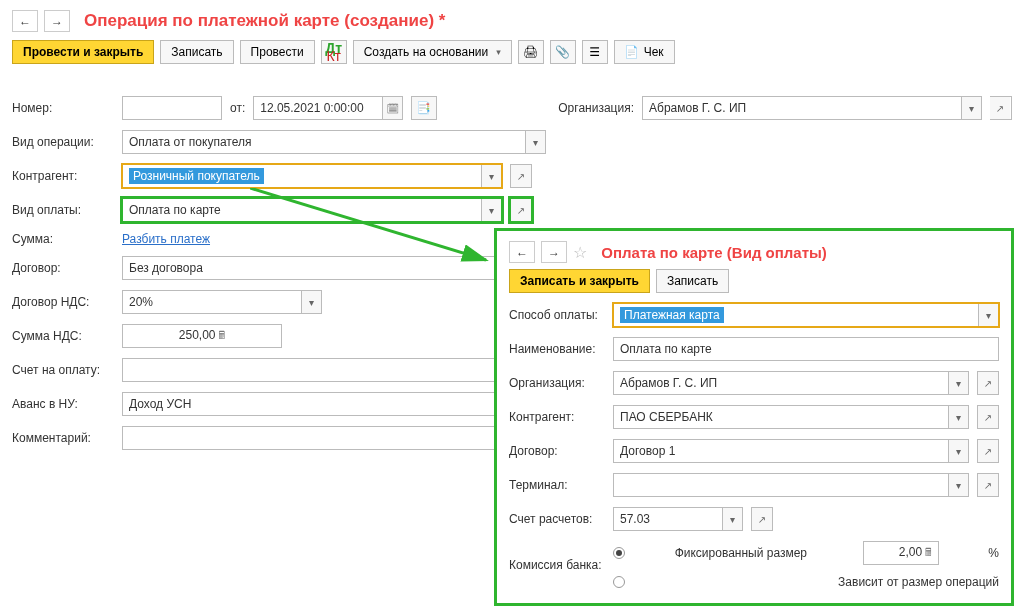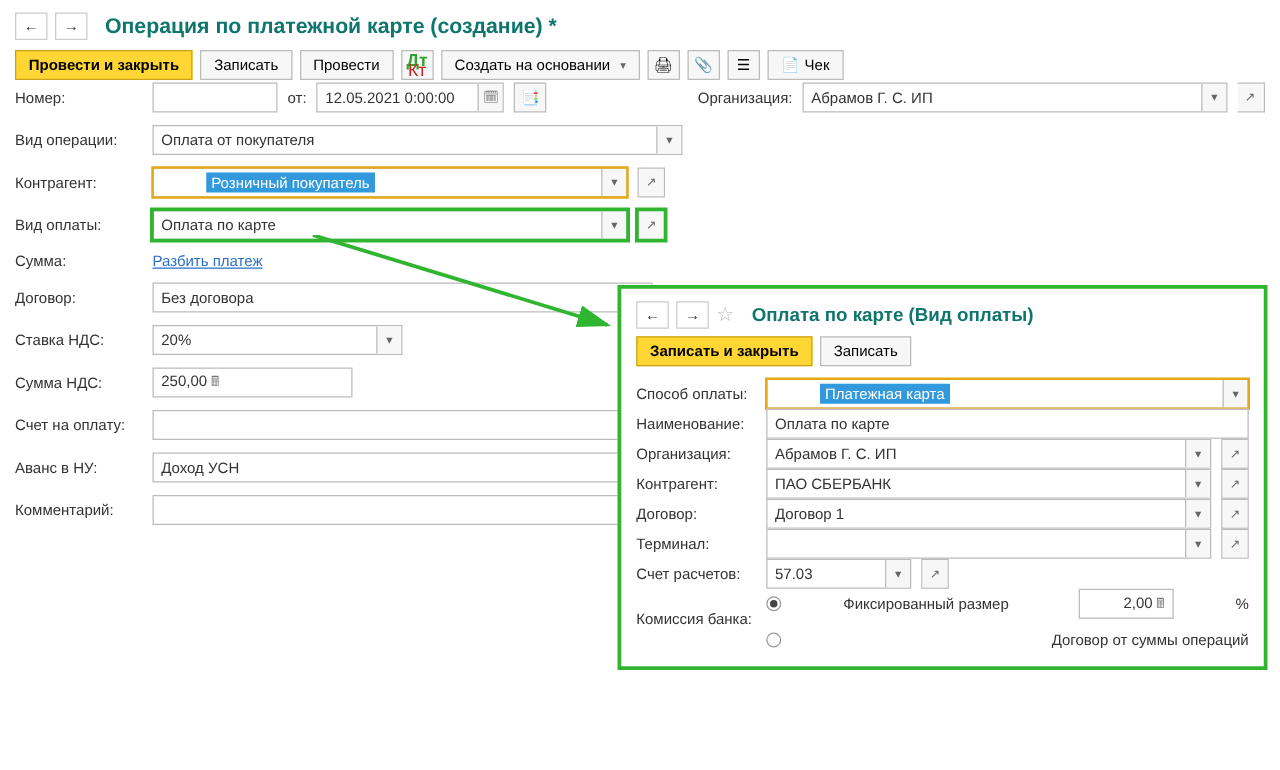--- a/index.html
+++ b/index.html
@@ -1,42 +1,42 @@
 <!DOCTYPE html>
 <html><head>
 <meta charset="utf-8">
 <style>
 * { box-sizing: border-box; margin: 0; padding: 0; font-family: Arial, sans-serif; }
 body { background: #fff; font-size: 12px; color: #333; padding: 10px 12px; position: relative; width: 1024px; height: 616px; overflow: hidden; }
 .header-row { display: flex; align-items: center; gap: 6px; margin-bottom: 8px; }
 .nav-btn { width: 26px; height: 22px; border: 1px solid #ccc; background: #fff; display: flex; align-items: center; justify-content: center; font-size: 12px; cursor: pointer; }
-.page-title { font-size: 17px; font-weight: bold; margin-left: 8px; color: #0f766e; }
-.toolbar { display: flex; align-items: center; gap: 6px; margin-bottom: 2px; }
+.page-title { font-size: 17px; font-weight: bold; margin-left: 8px; color: #ef4444; }
+.toolbar { display: flex; align-items: center; gap: 6px; margin-bottom: 32px; }
 .btn { border: 1px solid #bbb; background: #f7f7f7; padding: 4px 10px; height: 24px; font-size: 12px; cursor: pointer; display: inline-flex; align-items: center; gap: 4px; }
 .btn.yellow { background: #ffd633; border-color: #c9a41a; font-weight: bold; }
 .btn.icon-only { width: 26px; justify-content: center; padding: 0; }
 .btn.dropdown::after { content: "▾"; font-size: 9px; margin-left: 4px; color: #666; }
 .form-grid { display: grid; grid-template-columns: 110px 1fr; row-gap: 10px; align-items: center; max-width: 1010px; }
 .form-grid .label { font-size: 12px; color: #333; }
 .form-row-content { display: flex; align-items: center; gap: 8px; }
 .input { border: 1px solid #bbb; background: #fff; height: 24px; padding: 2px 6px; font-size: 12px; color: #333; }
 .combo { display: flex; border: 1px solid #bbb; height: 24px; background: #fff; align-items: center; overflow: hidden; }
 .combo .text { flex: 1; padding: 2px 6px; font-size: 12px; white-space: nowrap; overflow: hidden; }
 .combo .caret, .combo .popout { width: 20px; height: 100%; border-left: 1px solid #bbb; display: flex; align-items: center; justify-content: center; font-size: 10px; color: #666; cursor: pointer; background: #f7f7f7; }
 .combo .caret { background: #f7f7f7; }
 .combo .popout { background: #f7f7f7; }
 .selected-blue { background: #3399dd; color: #fff; display: inline-block; padding: 1px 4px; }
-.highlight-yellow { outline: 2px solid #e6a817; outline-offset: -1px; padding-left: 36px; }
+.highlight-yellow { outline: 2px solid #e6a817; outline-offset: -1px; }
 .highlight-green { outline: 3px solid #2fb52f; outline-offset: -1px; }
 .link { color: #2a6fc9; text-decoration: underline; cursor: pointer; }
 .calc-icn { font-size: 11px; color: #777; margin-left: 3px; }
 .popup { position: absolute; border: 3px solid #2fb52f; background: #fff; padding: 10px 12px 14px 12px; }
 .popup .header-row { margin-bottom: 6px; }
 .popup .page-title { font-size: 15px; }
-.popup-grid { display: grid; grid-template-columns: 104px 1fr; align-items: center; }
+.popup-grid { display: grid; grid-template-columns: 104px 1fr; row-gap: 10px; align-items: center; }
 .radio-row { display: flex; align-items: center; gap: 6px; justify-content: space-between; }
 .radio { width: 12px; height: 12px; border: 1px solid #999; border-radius: 50%; display: inline-flex; align-items: center; justify-content: center; }
 .radio.checked::after { content: ""; width: 6px; height: 6px; background: #444; border-radius: 50%; }
 svg.arrow { position: absolute; pointer-events:none; }
 .dtkt { display:inline-block; font-size:14px; line-height:8px; }
 .dtkt .dt{ color:#2fa52f; font-weight:bold;}
 .dtkt .kt{ color:#c22; font-weight:normal;}
 .star { color:#bbb; font-size:16px;}
 .receipt-icn { font-size:12px; }
 .orgrow{ display:flex; align-items:center; gap:8px;}
@@ -125,32 +125,32 @@
     <a class="link">Разбить платеж</a>
   </div>
 
   <div class="label">Договор:</div>
   <div class="form-row-content">
     <div class="combo" style="width:400px">
       <span class="text">Без договора</span>
     </div>
   </div>
 
-  <div class="label">Ставка НДС:</div>
+  <div class="label">Договор НДС:</div>
   <div class="form-row-content">
     <div class="combo" style="width:200px">
       <span class="text">20%</span>
       <span class="caret">▾</span>
     </div>
   </div>
 
   <div class="label">Сумма НДС:</div>
   <div class="form-row-content">
     <div class="combo" style="width:160px">
-      <span class="text" style="text-align:left;width:100%"><span>250,00</span><span class="calc-icn">🖩</span></span>
+      <span class="text" style="text-align:center;width:100%"><span>250,00</span><span class="calc-icn">🖩</span></span>
     </div>
   </div>
 
   <div class="label">Счет на оплату:</div>
   <div class="form-row-content">
     <div class="combo" style="width:400px">
       <span class="text"></span>
     </div>
   </div>
 
@@ -236,38 +236,38 @@
         <span class="text"></span>
         <span class="caret">▾</span>
       </div>
       <div class="combo" style="width:22px">
           <span class="popout" style="border:none">↗</span>
         </div>
     </div>
 
     <div class="label">Счет расчетов:</div>
     <div class="form-row-content">
-      <div class="combo" style="width:116px">
+      <div class="combo" style="width:130px">
         <span class="text">57.03</span>
         <span class="caret">▾</span>
       </div>
       <div class="combo" style="width:22px">
           <span class="popout" style="border:none">↗</span>
         </div>
     </div>
 
     <div class="label">Комиссия банка:</div>
     <div>
       <div class="radio-row">
         <span class="radio checked"></span>
         <span>Фиксированный размер</span>
         <div class="combo" style="width:76px;margin-left:6px">
           <span class="text" style="text-align:right;width:100%"><span>2,00</span><span class="calc-icn">🖩</span></span>
         </div>
         <span>%</span>
       </div>
       <div class="radio-row" style="margin-top:10px">
         <span class="radio"></span>
-        <span>Договор от суммы операций</span>
+        <span>Зависит от размер операций</span>
       </div>
     </div>
   </div>
 </div>
 
 </body></html>

